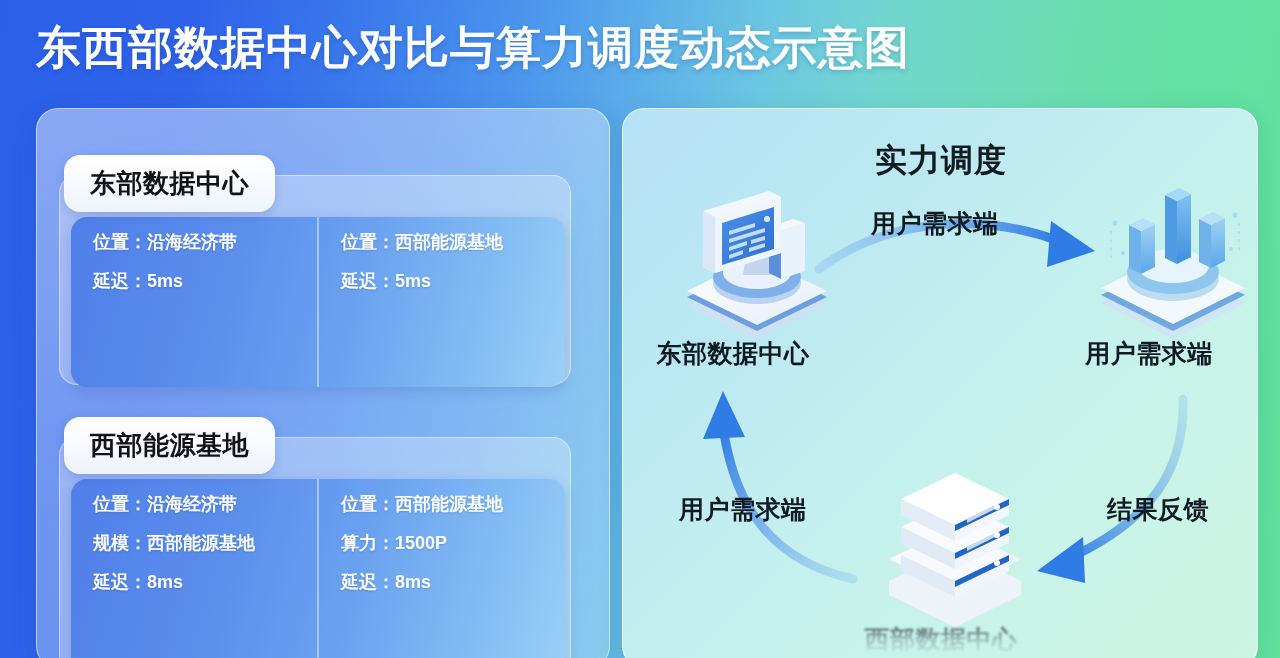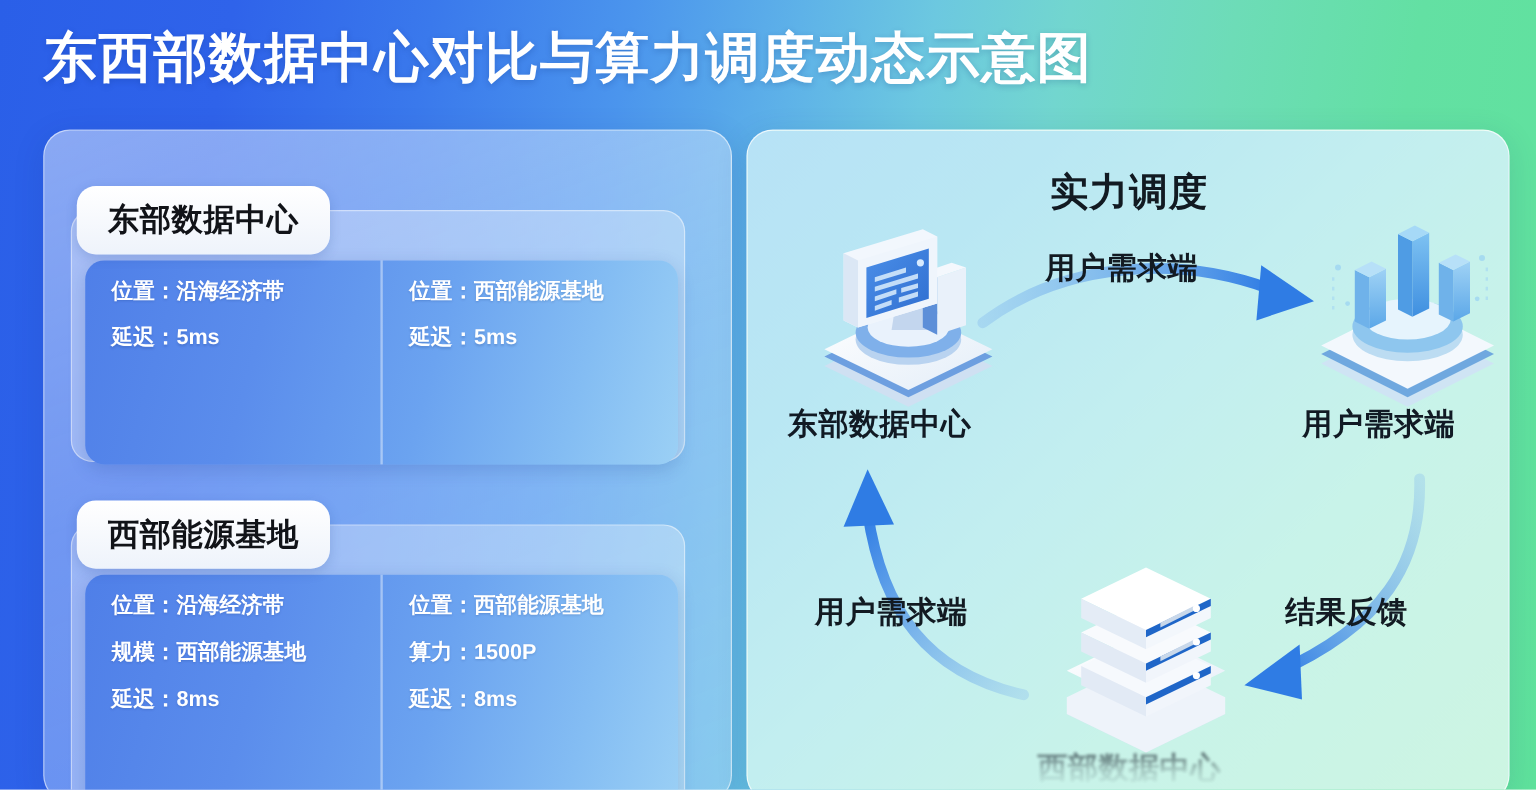--- a/index.html
+++ b/index.html
@@ -89,21 +89,21 @@
   
   .cyc-title{
     position:absolute; left:0; top:30px; width:636px; text-align:center;
     font-size:32px; font-weight:bold; color:#121a22; letter-spacing:1px;
   }
   .arc-label{
     position:absolute; font-size:25px; font-weight:bold; color:#121a22;
     white-space:nowrap; letter-spacing:.5px;
   }
   .lbl-top   { left:248px; top:98px; }
-  .lbl-right { left:448px; top:384px; }
+  .lbl-right { left:484px; top:384px; }
   .lbl-left  { left:56px;  top:384px; }
 
   .node-label{
     position:absolute; font-size:25px; font-weight:bold; color:#111a24;
     white-space:nowrap; letter-spacing:.5px; text-align:center;
   }
   .nl-east { left:10px;  top:228px; width:200px; }
   .nl-user { left:426px; top:228px; width:200px; }
   .nl-bottom{ left:218px; top:514px; width:200px;
       -webkit-mask-image:linear-gradient(180deg,rgba(0,0,0,.85) 0%,rgba(0,0,0,.25) 55%,rgba(0,0,0,0) 100%);

